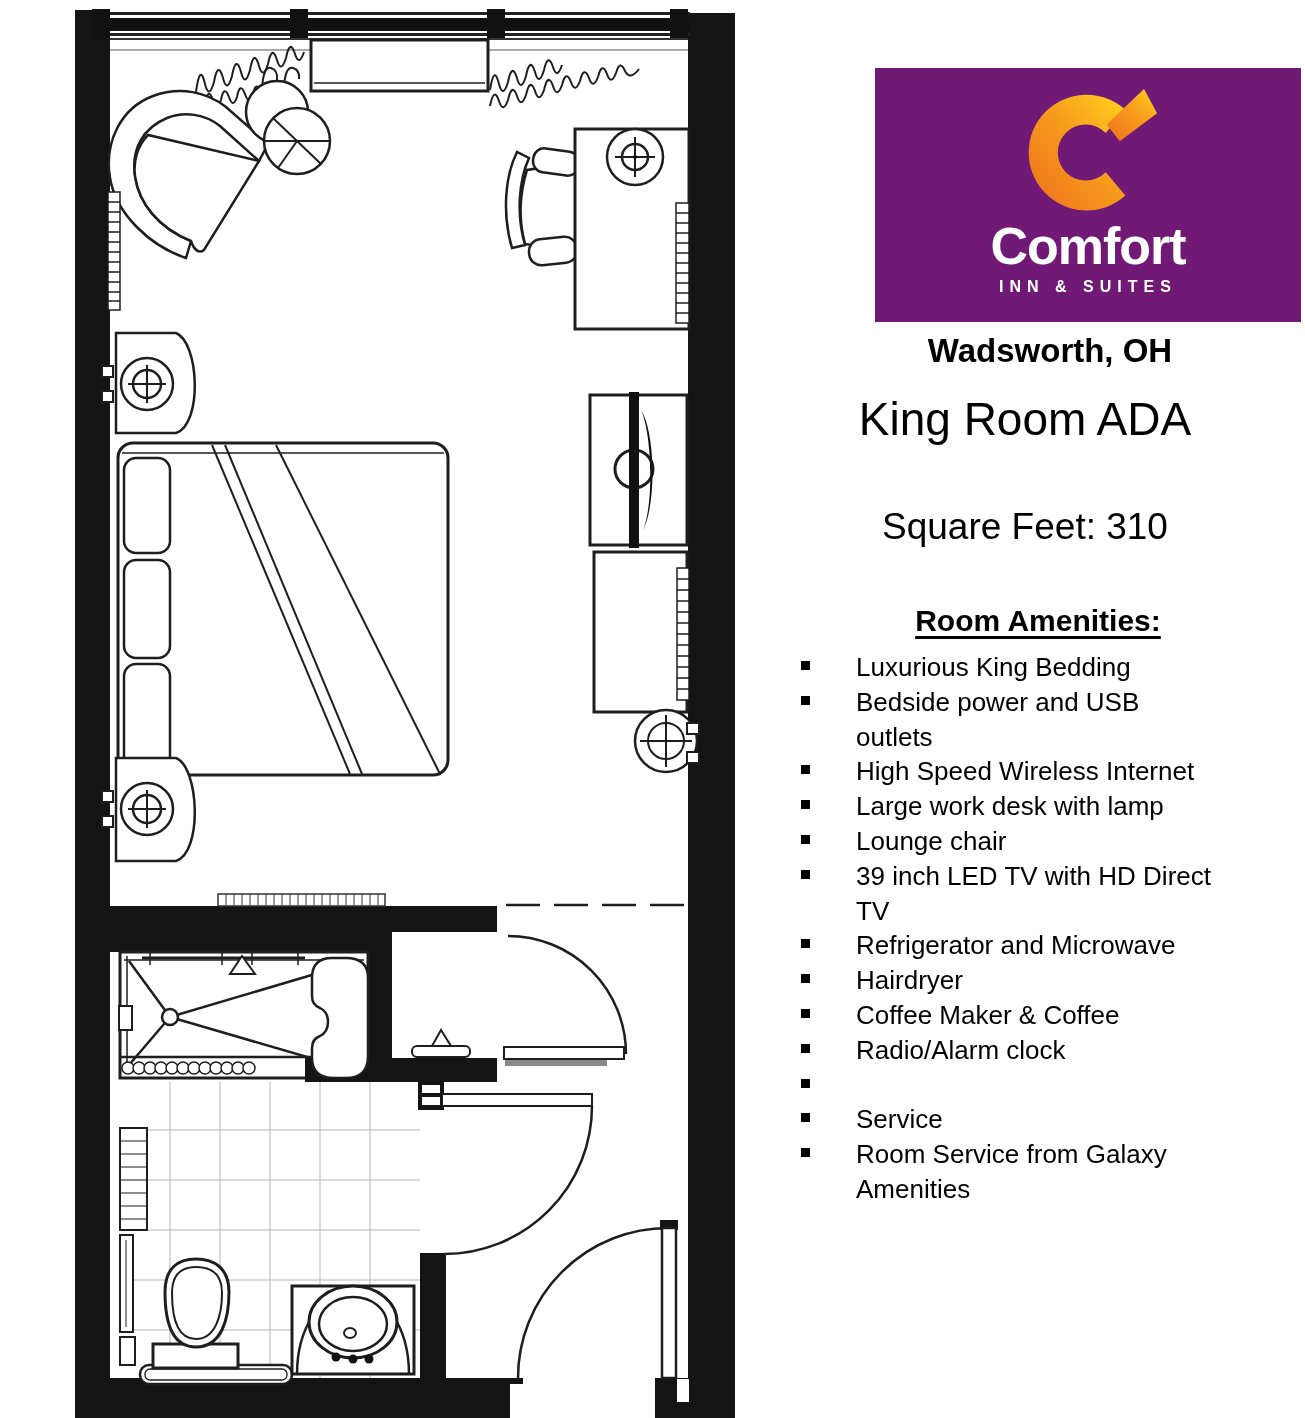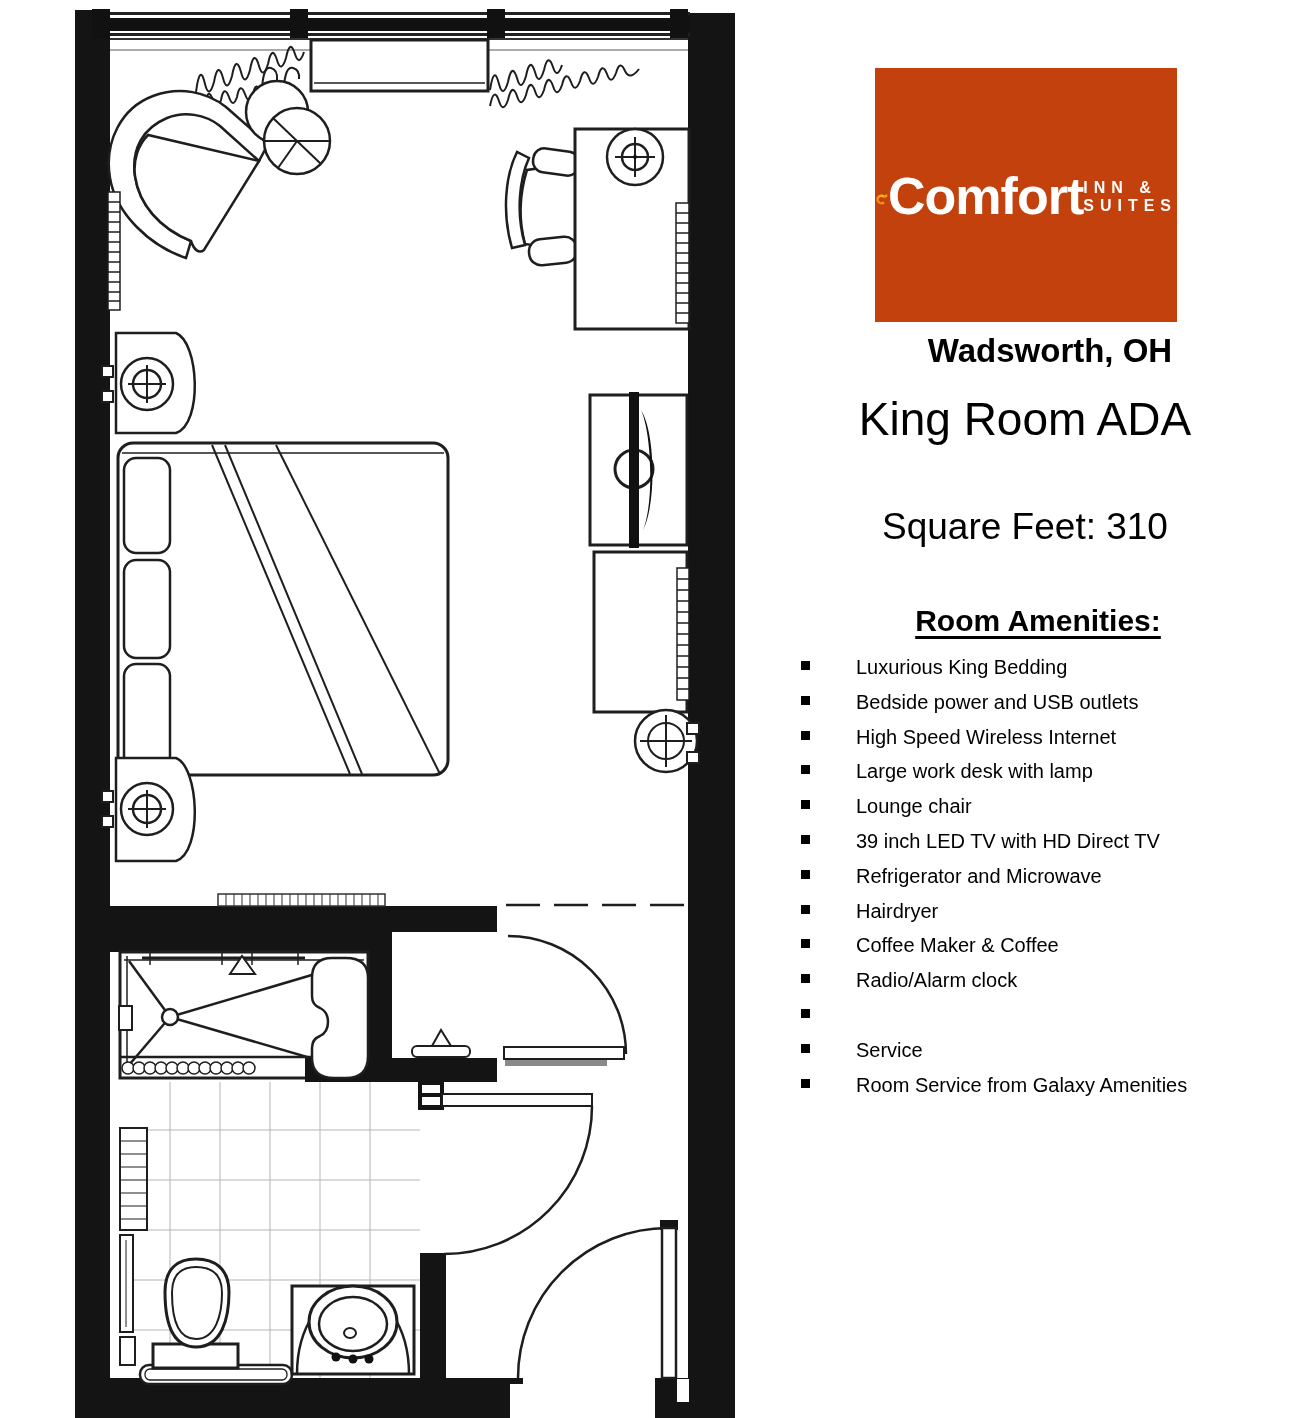--- a/index.html
+++ b/index.html
@@ -1,32 +1,32 @@
 <!DOCTYPE html>
 <html><head>
 <meta charset="utf-8">
 <style>
   html,body{margin:0;padding:0;background:#ffffff;}
   body{width:1305px;height:1418px;position:relative;font-family:"Liberation Sans",sans-serif;color:#000;overflow:hidden;}
   #plan-svg{position:absolute;left:0;top:0;}
   .abs{position:absolute;}
   .center{text-align:center;}
   
-  #logo-box{left:875px;top:68px;width:302px;height:254px;background:#c2410c;display:flex;flex-direction:row;align-items:center;}
+  #logo-box{left:875px;top:68px;width:426px;height:254px;background:#701a75;display:flex;flex-direction:column;align-items:center;}
   #logo-c{margin-top:8px;}
   #logo-brand{color:#fff;font-weight:bold;font-size:52px;line-height:56px;letter-spacing:-1px;margin-top:2px;}
   #logo-sub{color:#fff;font-weight:bold;font-size:16px;letter-spacing:6px;margin-top:4px;}
   #location{left:820px;top:332px;width:460px;font-size:33px;font-weight:bold;}
   #room-title{left:740px;top:392px;width:570px;font-size:46px;font-weight:400;}
   #sqft{left:740px;top:506px;width:570px;font-size:37px;font-weight:400;}
   #amenities-title{left:748px;top:604px;width:580px;font-size:30px;font-weight:bold;text-decoration:underline;text-decoration-thickness:3px;text-underline-offset:5px;}
   #amenities-list{left:801px;top:650px;width:480px;}
   .am-row{display:flex;align-items:flex-start;min-height:34.8px;}
   .am-bullet{width:9px;height:9px;background:#000;margin-top:11px;flex:0 0 9px;}
-  .am-text{margin-left:46px;font-size:20px;line-height:34.8px;width:356px;}
+  .am-text{margin-left:46px;font-size:26px;line-height:34.8px;width:356px;}
 </style>
 </head>
 <body>
 
 <svg id="plan-svg" width="1305" height="1418" viewBox="0 0 1305 1418">
   <g stroke="#1e1e1e" fill="none" stroke-linecap="butt">
 
     <g stroke="none" fill="#141414">
       <rect x="75" y="10" width="35" height="1408"></rect>
       <rect x="688" y="13" width="47" height="1405"></rect>

